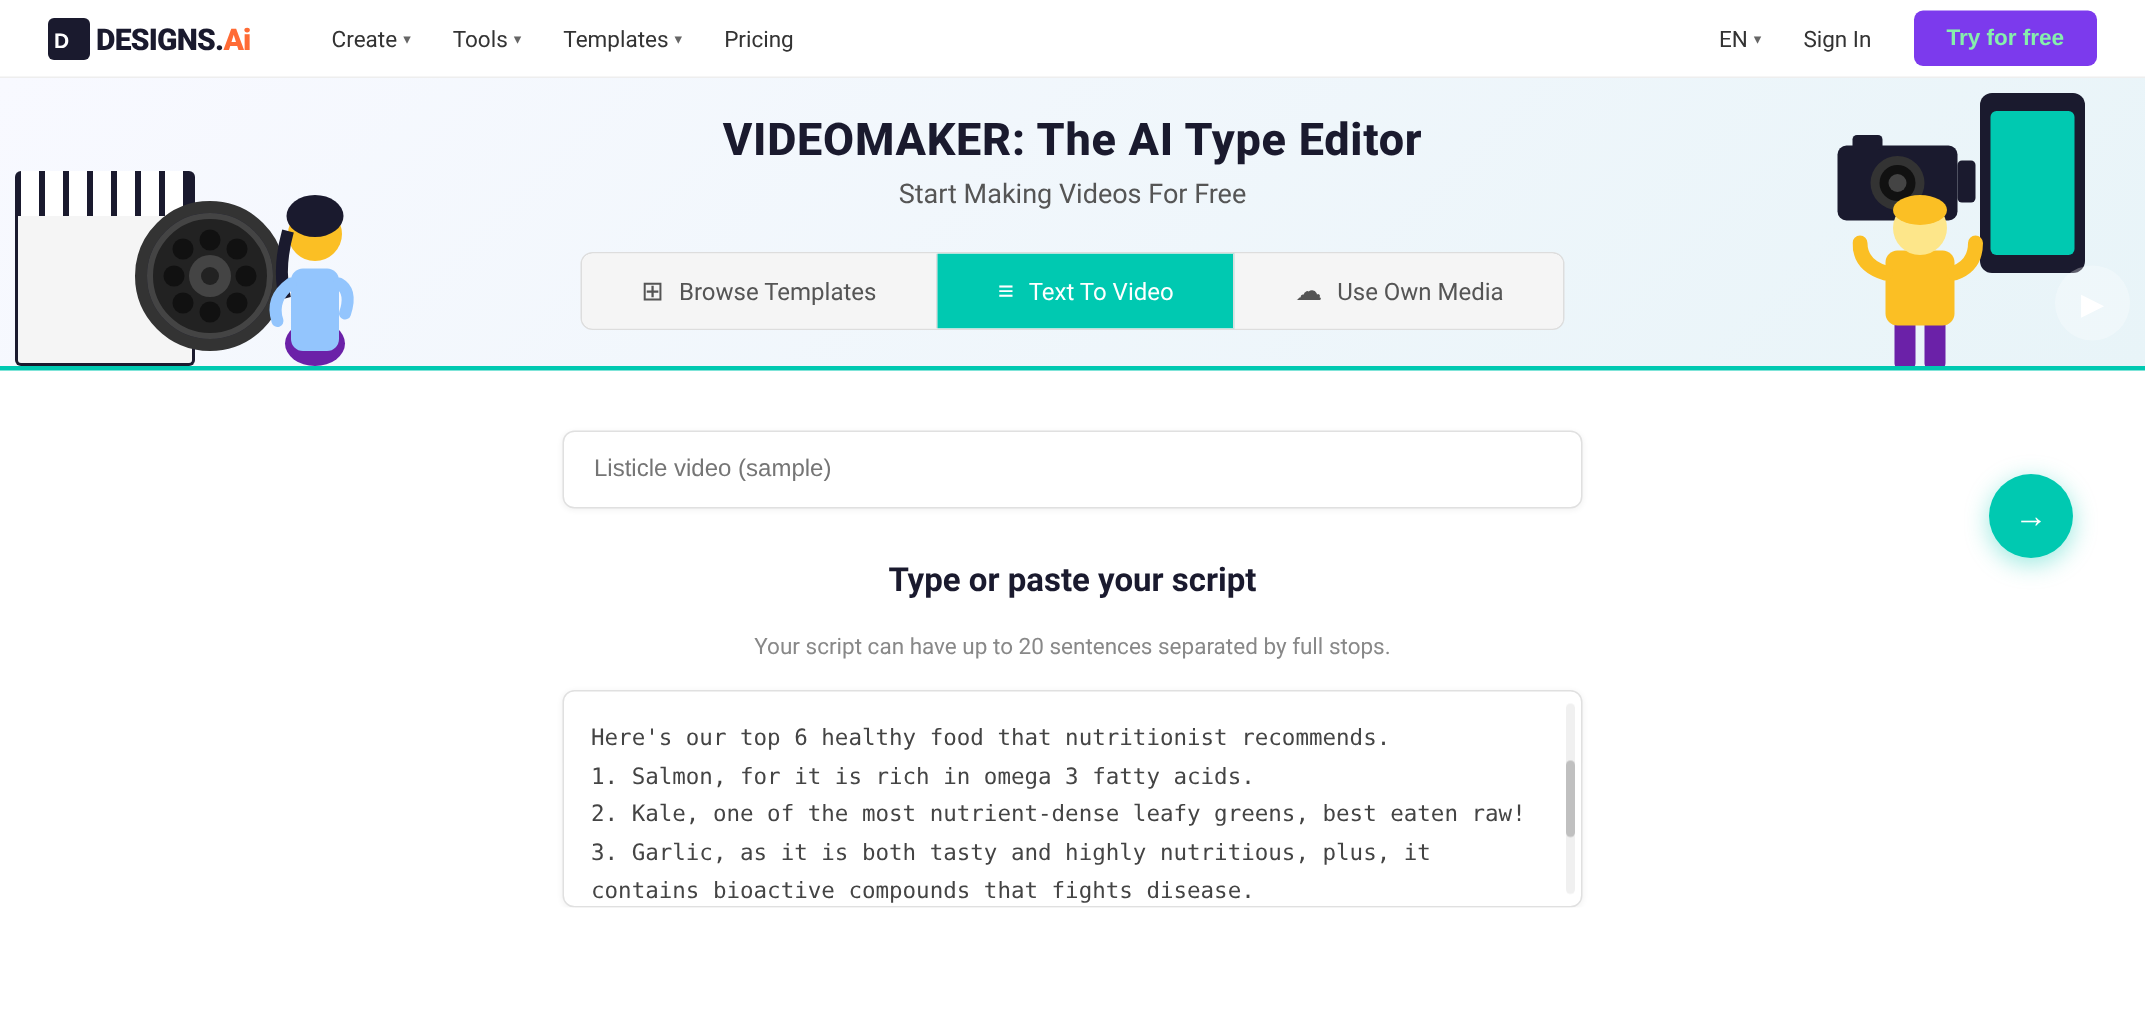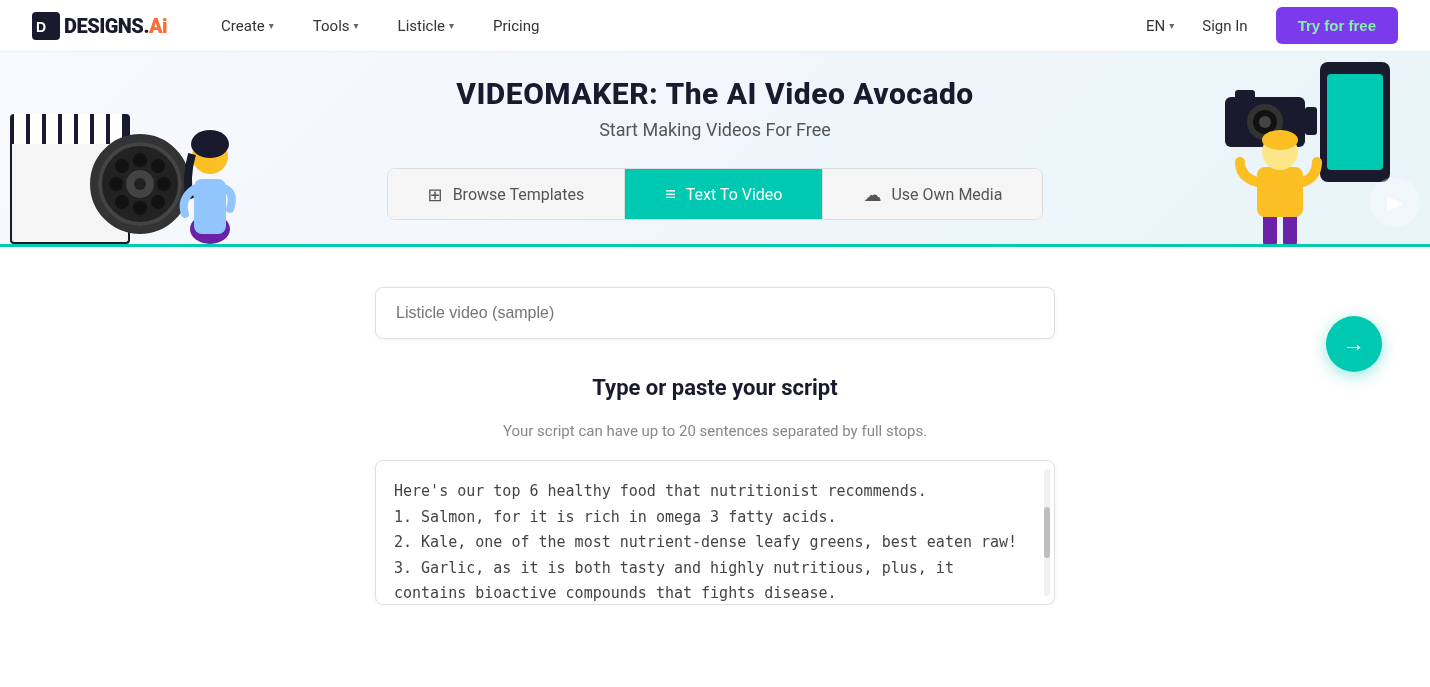--- a/index.html
+++ b/index.html
@@ -24,21 +24,21 @@
       color: #1a1a2e;
       margin-right: 40px;
       letter-spacing: -0.5px;
     }
     .logo-ai {
       color: #ff6b35;
       font-weight: 900;
     }
     .navbar-links {
       display: flex;
-      gap: 11px;
+      gap: 0;
       flex: 1;
     }
     .nav-item {
       display: flex;
       align-items: center;
       gap: 4px;
       padding: 6px 14px;
       font-size: 15px;
       color: #333;
       cursor: pointer;
@@ -362,21 +362,21 @@
   <div class="navbar-links">
     <div class="nav-item">
       <span>Create</span>
       <span class="nav-chevron">▾</span>
     </div>
     <div class="nav-item">
       <span>Tools</span>
       <span class="nav-chevron">▾</span>
     </div>
     <div class="nav-item">
-      <span>Listicle</span>
+      <span>Templates</span>
       <span class="nav-chevron">▾</span>
     </div>
     <div class="nav-item">
       <span>Pricing</span>
     </div>
   </div>
 
   <div class="navbar-right">
     <div class="lang-selector">
       <span>EN</span>
@@ -462,21 +462,21 @@
       <ellipse cx="45" cy="33" rx="18" ry="10" fill="#fbbf24"></ellipse>
 
       <path d="M22 75 Q5 70 5 55" stroke="#fbbf24" stroke-width="10" fill="none" stroke-linecap="round"></path>
       <path d="M68 75 Q82 70 82 55" stroke="#fbbf24" stroke-width="10" fill="none" stroke-linecap="round"></path>
     </svg>
 
     <div class="play-btn-deco">▶</div>
   </div>
 
   <div class="hero-content">
-    <h1 class="hero-title">VIDEOMAKER: The AI Video Avocado</h1>
+    <h1 class="hero-title">VIDEOMAKER: The AI Type Editor</h1>
     <p class="hero-subtitle">Start Making Videos For Free</p>
     <div class="hero-tabs">
       <div class="hero-tab">
         <span class="hero-tab-icon">⊞</span>
         <span>Browse Templates</span>
       </div>
       <div class="hero-tab active">
         <span class="hero-tab-icon">≡</span>
         <span>Text To Video</span>
       </div>

